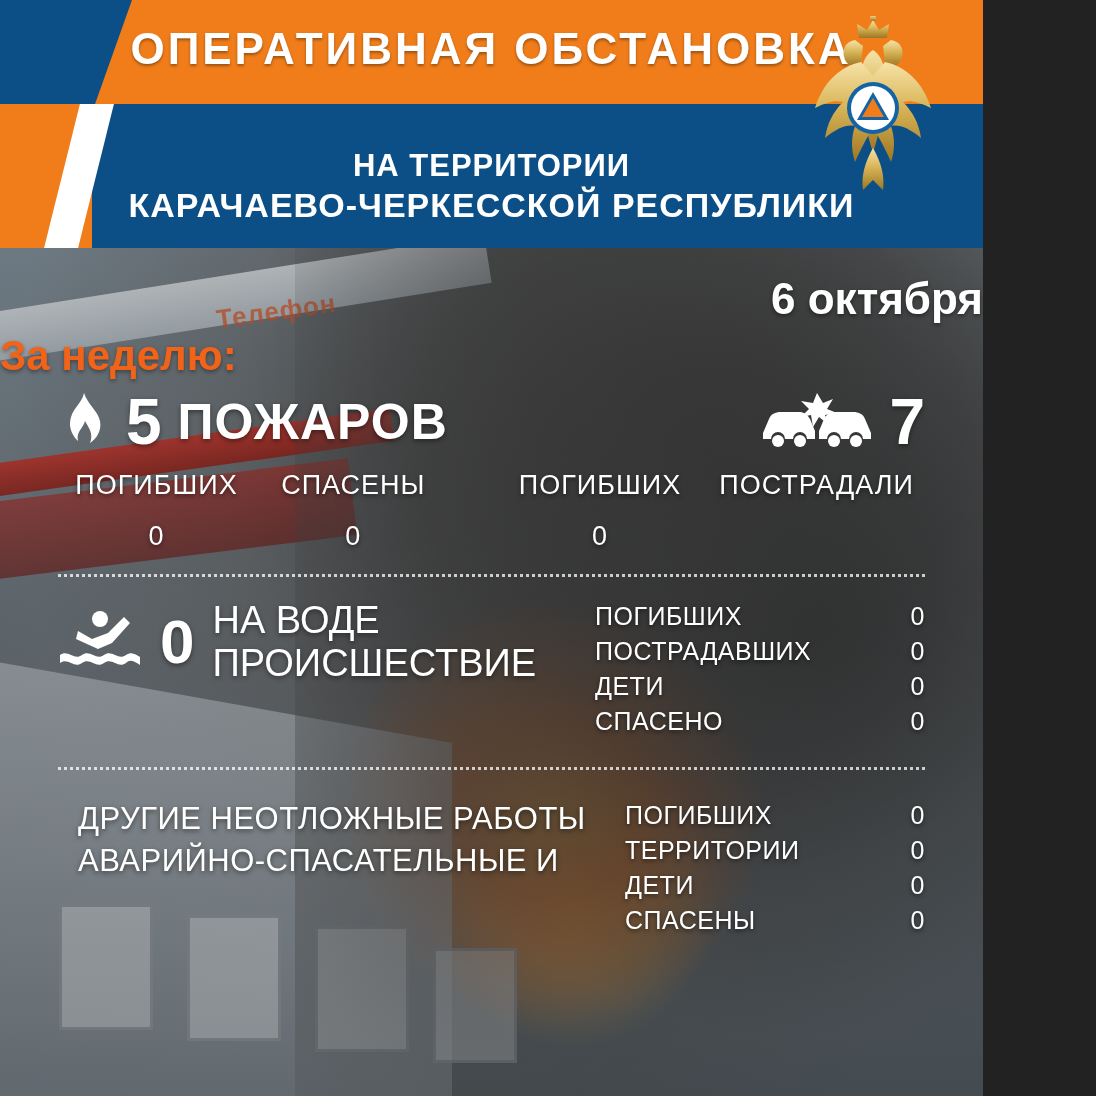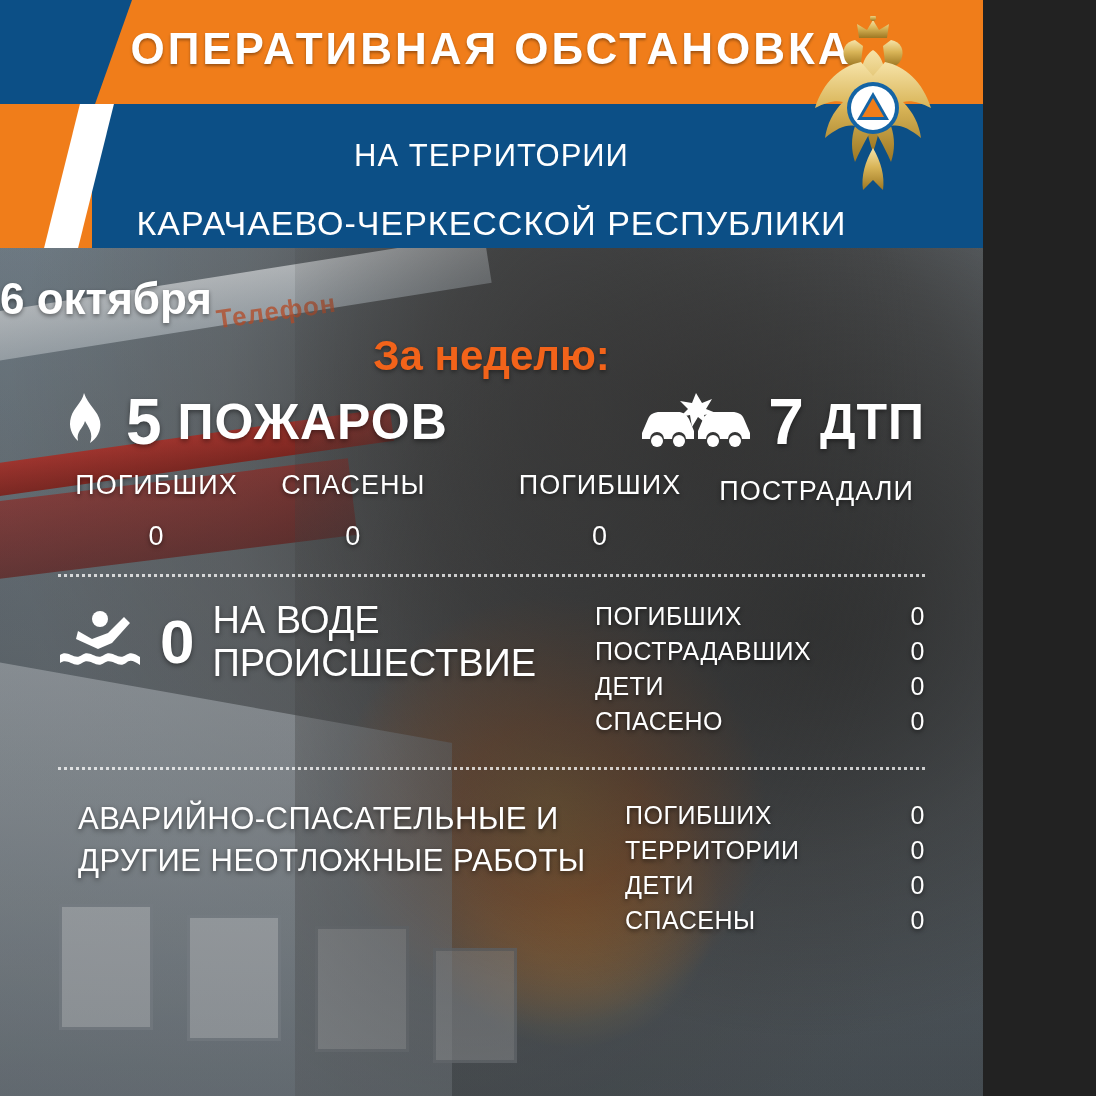--- a/index.html
+++ b/index.html
@@ -161,29 +161,29 @@
     text-align: center;
     color: #ffffff;
     font-size: 44px;
     font-weight: bold;
     letter-spacing: 3px;
     text-shadow: 0 2px 3px rgba(0,0,0,0.35);
   }
   .header-sub {
     position: absolute;
     left: 0;
-    top: 138px;
+    top: 148px;
     width: 100%;
     text-align: center;
     color: #ffffff;
-    font-weight: normal;
+    font-weight: bold;
     line-height: 1.18;
   }
   .header-sub .l1 { font-size: 31px; letter-spacing: 1px; }
-  .header-sub .l2 { font-size: 34px; letter-spacing: 1px; margin-top: 28px; }
+  .header-sub .l2 { font-size: 34px; letter-spacing: 1px; }
 
   
   .emblem {
     position: absolute;
     right: 42px;
     top: 16px;
     width: 136px;
     height: 190px;
   }
 
@@ -191,28 +191,28 @@
   .content {
     position: absolute;
     left: 0;
     top: 248px;
     width: 100%;
     height: 848px;
     z-index: 6;
     color: #ffffff;
   }
   .date {
-    text-align: left;
+    text-align: right;
     margin-top: 26px;
     font-size: 44px;
     font-weight: bold;
     text-shadow: 0 2px 4px rgba(0,0,0,0.45);
   }
   .period {
-    text-align: center;
+    text-align: left;
     margin-top: 8px;
     font-size: 42px;
     font-weight: bold;
     color: #f2631a;
     text-shadow: 0 2px 4px rgba(0,0,0,0.4);
   }
 
   .row-main {
     display: flex;
     align-items: center;
@@ -246,21 +246,21 @@
     text-shadow: 0 2px 4px rgba(0,0,0,0.5);
   }
   .subcol { text-align: center; }
   .subcol .v {
     margin-top: 20px;
     font-size: 27px;
   }
   .sc1 { width: 200px; }
   .sc2 { width: 220px; margin-left: -10px;}
   .sc3 { width: 220px; margin-left: 30px;}
-  .sc4 { width: 220px; margin-top: 6px; }
+  .sc4 { width: 220px; }
 
   .divider {
     margin: 22px 58px 0 58px;
     border-top: 3px dotted rgba(255,255,255,0.75);
   }
 
   .row-water {
     display: flex;
     align-items: flex-start;
     justify-content: space-between;
@@ -396,21 +396,20 @@
         <svg width="112" height="58" viewBox="0 0 112 58">
           <path class="icon-white" d="M2 40 L8 26 C10 21 14 19 20 19 L38 19 C43 19 46 21 49 26 L54 38 L54 46 L46 46 A7 7 0 0 0 32 46 L24 46 A7 7 0 0 0 10 46 L2 46 Z"></path>
           <circle class="icon-white" cx="17" cy="48" r="6"></circle>
           <circle class="icon-white" cx="39" cy="48" r="6"></circle>
           <path class="icon-white" d="M110 40 L104 26 C102 21 98 19 92 19 L74 19 C69 19 66 21 63 26 L58 38 L58 46 L66 46 A7 7 0 0 1 80 46 L88 46 A7 7 0 0 1 102 46 L110 46 Z"></path>
           <circle class="icon-white" cx="95" cy="48" r="6"></circle>
           <circle class="icon-white" cx="73" cy="48" r="6"></circle>
           <path class="icon-white" d="M56 0 L62 10 L72 6 L66 16 L76 20 L64 22 L68 32 L58 24 L52 34 L50 22 L40 24 L48 16 L40 8 L52 10 Z"></path>
         </svg>
         <div class="stat-num">7</div>
-        <div class="stat-label">ДТП</div>
       </div>
     </div>
 
     <div class="row-sublabels">
       <div class="subcol sc1">
         <div>ПОГИБШИХ</div>
         <div class="v">0</div>
       </div>
       <div class="subcol sc2">
         <div>СПАСЕНЫ</div>
@@ -457,22 +456,22 @@
           <span class="k">СПАСЕНО</span>
           <span class="v">0</span>
         </div>
       </div>
     </div>
 
     <div class="divider" style="margin-top:28px;"></div>
 
     <div class="row-works">
       <div class="works-text">
+        <div>ДРУГИЕ НЕОТЛОЖНЫЕ РАБОТЫ</div>
         <div>АВАРИЙНО-СПАСАТЕЛЬНЫЕ И</div>
-        <div>ДРУГИЕ НЕОТЛОЖНЫЕ РАБОТЫ</div>
       </div>
       <div class="mini-table mini-table2">
         <div class="mini-row">
           <span class="k">ПОГИБШИХ</span>
           <span class="v">0</span>
         </div>
         <div class="mini-row">
           <span class="k">ТЕРРИТОРИИ</span>
           <span class="v">0</span>
         </div>

